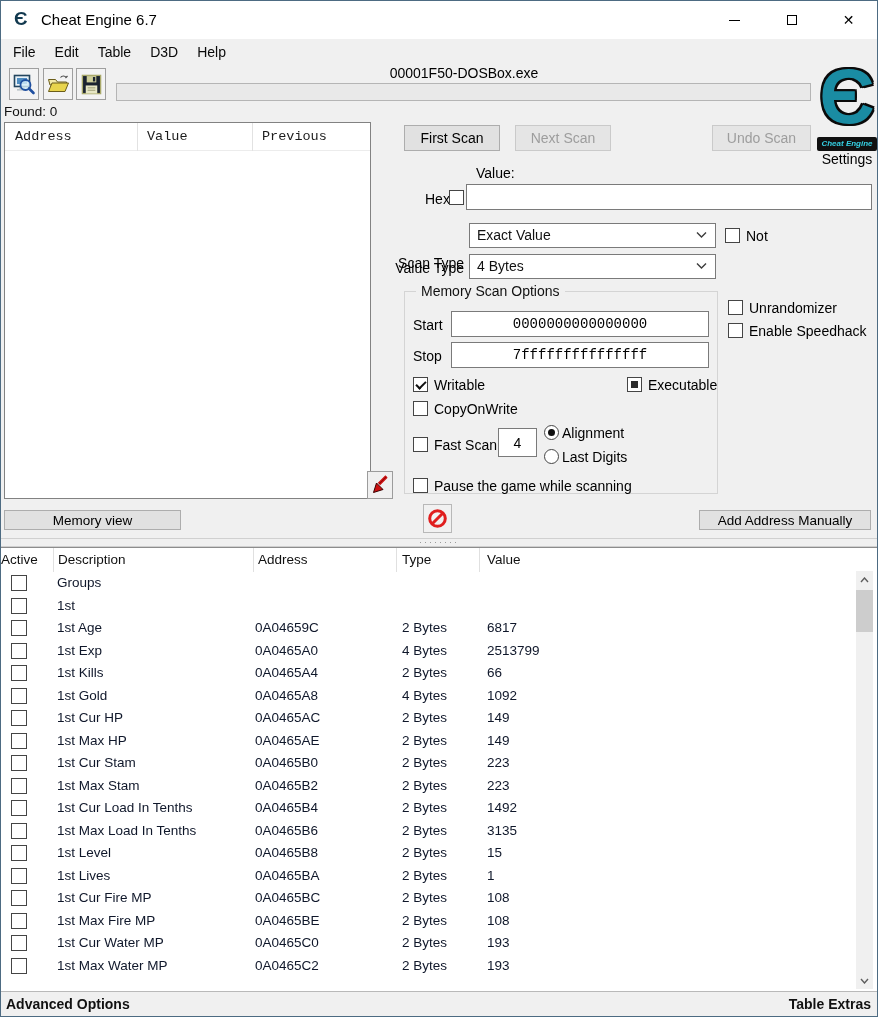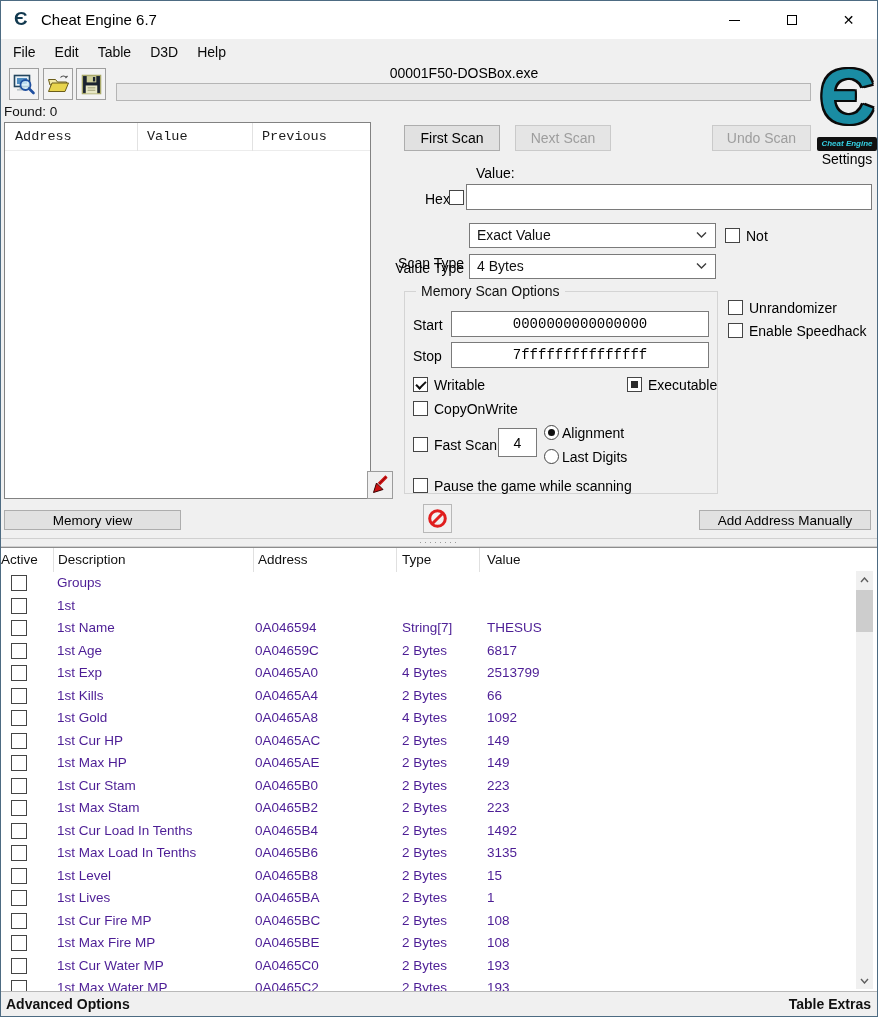--- a/index.html
+++ b/index.html
@@ -101,21 +101,21 @@
   .splitter::after { content:"········"; }
 
   
   .addr-table { position:absolute; left:0; top:546px; width:100%; height:444px; background:#fff; border-top:1px solid #8c8c8c; overflow:hidden; }
   .at-header { position:relative; height:24px; font-size:13.5px; color:#101010; }
   .at-h { position:absolute; top:4px; }
   .h-active { left:0; } .h-desc { left:57px; } .h-addr { left:257px; } .h-type { left:401px; } .h-val { left:486px; }
   .at-hsep { position:absolute; top:0; width:1px; height:24px; background:#e0e0e0; }
   .hs1 { left:52px; } .hs2 { left:252px; } .hs3 { left:395px; } .hs4 { left:478px; }
   .at-body { position:absolute; left:0; top:24px; right:19px; bottom:0; }
-  .at-row { position:relative; height:22.5px; font-size:13.5px; color:#4c1d95; }
+  .at-row { position:relative; height:22.5px; font-size:13.5px; color:#0f172a; }
   .rc-cb { left:10px; top:3px; width:16px; height:16px; }
   .rc { position:absolute; top:3px; white-space:nowrap; }
   .rc-desc { left:56px; } .rc-addr { left:254px; } .rc-type { left:401px; } .rc-val { left:486px; }
 
   
   .scrollbar { position:absolute; left:855px; top:570px; width:17px; height:418px; background:#f0f0f0; }
   .sb-arrow { position:absolute; left:0; width:17px; height:17px; display:flex; align-items:center; justify-content:center; }
   .sb-up { top:0; } .sb-down { bottom:0; }
   .sb-thumb { position:absolute; left:0; top:19px; width:17px; height:42px; background:#cdcdcd; }
 
@@ -314,27 +314,20 @@
           <span class="rc rc-addr"></span>
           <span class="rc rc-type"></span>
           <span class="rc rc-val"></span>
         </div>
         <div class="at-row">
           <span class="cb rc-cb"></span>
           <span class="rc rc-desc">1st</span>
           <span class="rc rc-addr"></span>
           <span class="rc rc-type"></span>
           <span class="rc rc-val"></span>
-        </div>
-        <div class="at-row">
-          <span class="cb rc-cb"></span>
-          <span class="rc rc-desc">1st Name</span>
-          <span class="rc rc-addr">0A046594</span>
-          <span class="rc rc-type">String[7]</span>
-          <span class="rc rc-val">THESUS</span>
         </div>
         <div class="at-row">
           <span class="cb rc-cb"></span>
           <span class="rc rc-desc">1st Age</span>
           <span class="rc rc-addr">0A04659C</span>
           <span class="rc rc-type">2 Bytes</span>
           <span class="rc rc-val">6817</span>
         </div>
         <div class="at-row">
           <span class="cb rc-cb"></span>

